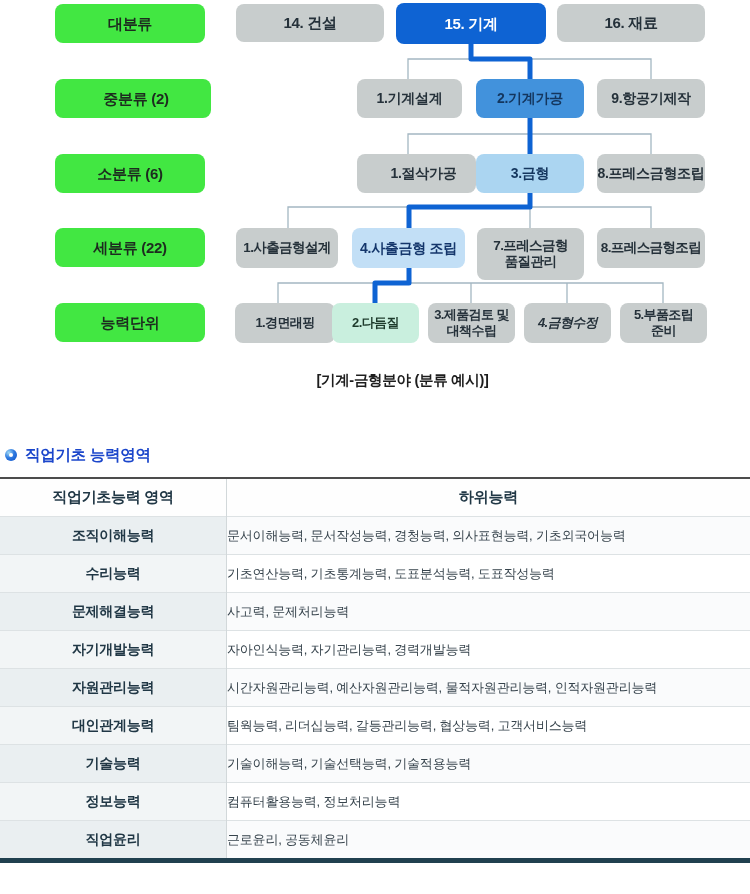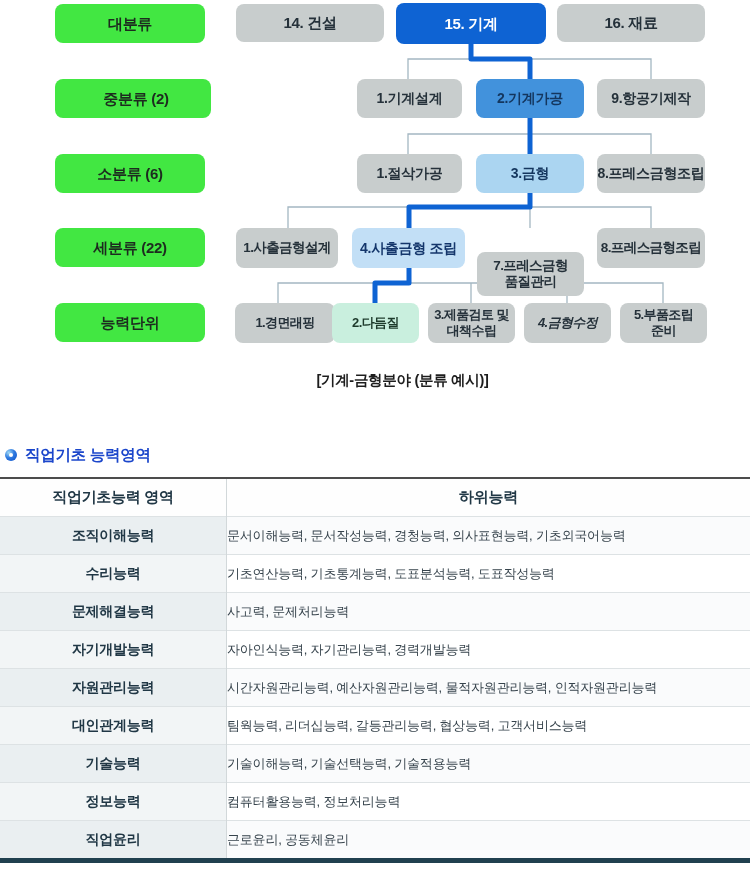--- a/index.html
+++ b/index.html
@@ -106,27 +106,27 @@
     <div id="diagram-boxes">
         <div class="dbox level-label" style="left: 55px; top: 4px; width: 150px; height: 39px;">대분류</div>
         <div class="dbox row0 gray" style="left: 236px; top: 4px; width: 148px; height: 38px;">14. 건설</div>
         <div class="dbox row0 primary" style="left: 396px; top: 3px; width: 150px; height: 41px;">15. 기계</div>
         <div class="dbox row0 gray" style="left: 557px; top: 4px; width: 148px; height: 38px;">16. 재료</div>
         <div class="dbox level-label" style="left: 55px; top: 79px; width: 150px; height: 39px; padding-left: 6px;">중분류 (2)</div>
         <div class="dbox row1 gray" style="left: 357px; top: 79px; width: 105px; height: 39px;">1.기계설계</div>
         <div class="dbox row1 mid" style="left: 476px; top: 79px; width: 108px; height: 39px;">2.기계가공</div>
         <div class="dbox row1 gray" style="left: 597px; top: 79px; width: 108px; height: 39px;">9.항공기제작</div>
         <div class="dbox level-label" style="left: 55px; top: 154px; width: 150px; height: 39px;">소분류 (6)</div>
-        <div class="dbox row2 gray" style="left: 357px; top: 154px; width: 105px; height: 39px;">1.절삭가공</div>
+        <div class="dbox row2 gray" style="left: 357px; top: 154px; width: 105px; height: 39px; padding-left: 14px;">1.절삭가공</div>
         <div class="dbox row2 light" style="left: 476px; top: 154px; width: 108px; height: 39px;">3.금형</div>
         <div class="dbox row2 gray" style="left: 597px; top: 154px; width: 108px; height: 39px;">8.프레스금형조립</div>
         <div class="dbox level-label" style="left: 55px; top: 228px; width: 150px; height: 39px;">세분류 (22)</div>
         <div class="dbox row3 gray" style="left: 236px; top: 228px; width: 102px; height: 40px;">1.사출금형설계</div>
         <div class="dbox row3 lighter" style="left: 352px; top: 228px; width: 113px; height: 40px;">4.사출금형 조립</div>
-        <div class="dbox row3 gray" style="left: 477px; top: 228px; width: 107px; height: 44px; margin-top: 24px;">7.프레스금형
+        <div class="dbox row3 gray" style="left: 477px; top: 228px; width: 107px; height: 52px;">7.프레스금형
 품질관리</div>
         <div class="dbox row3 gray" style="left: 597px; top: 228px; width: 108px; height: 40px;">8.프레스금형조립</div>
         <div class="dbox level-label" style="left: 55px; top: 303px; width: 150px; height: 39px;">능력단위</div>
         <div class="dbox row4 gray" style="left: 235px; top: 303px; width: 100px; height: 40px;">1.경면래핑</div>
         <div class="dbox row4 mint" style="left: 332px; top: 303px; width: 87px; height: 40px;">2.다듬질</div>
         <div class="dbox row4 gray" style="left: 428px; top: 303px; width: 87px; height: 40px;">3.제품검토 및
 대책수립</div>
         <div class="dbox row4 gray" style="left: 524px; top: 303px; width: 87px; height: 40px; font-style: italic;">4.금형수정</div>
         <div class="dbox row4 gray" style="left: 620px; top: 303px; width: 87px; height: 40px;">5.부품조립
 준비</div>

